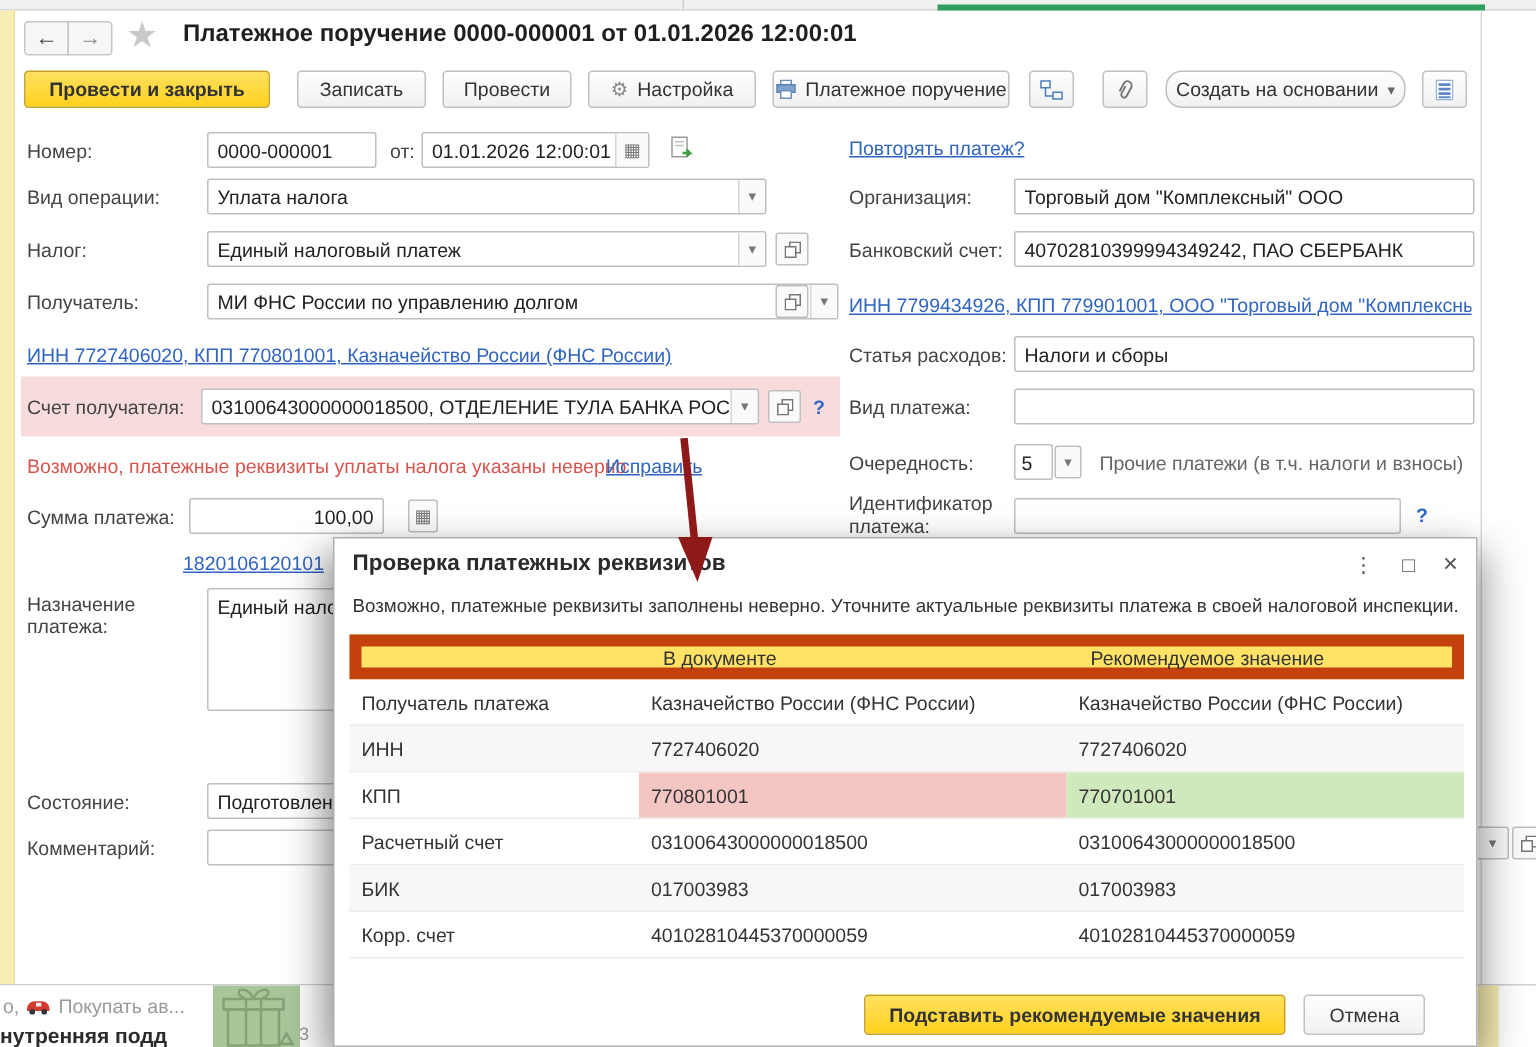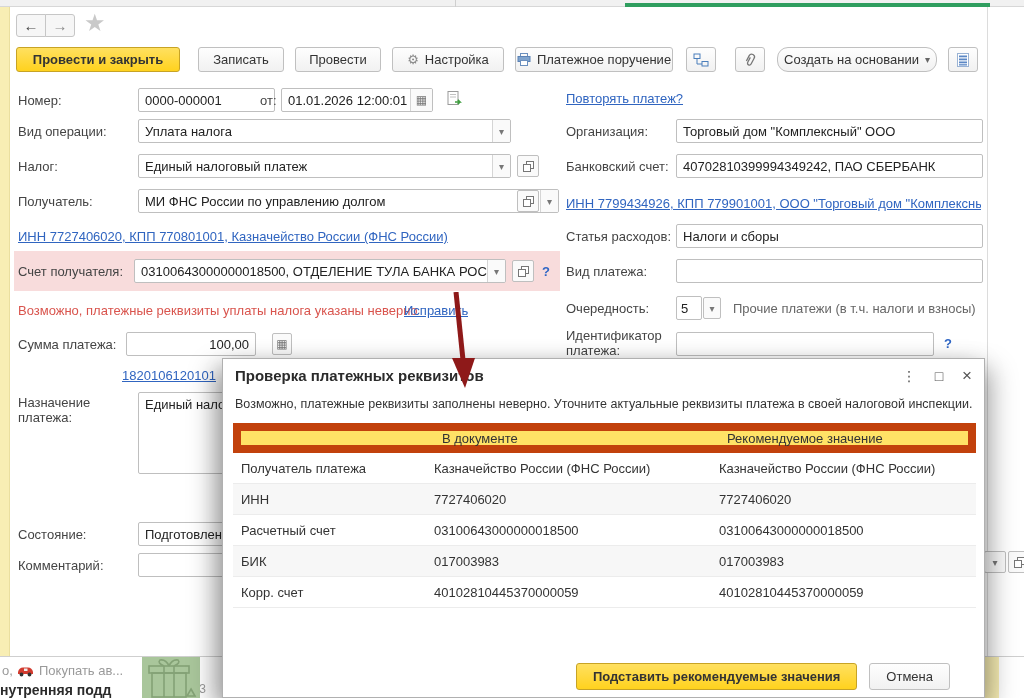--- a/index.html
+++ b/index.html
@@ -78,20 +78,21 @@
 
   <div class="abs" style="left:0;top:656px;width:1024px;height:1px;background:#cfcfcf;"></div>
 
   <div class="navbtn" style="left:16px;top:14px;border-radius:3px 0 0 3px;color:#444;">
     <span>←</span>
   </div>
   <div class="navbtn" style="left:45px;top:14px;border-radius:0 3px 3px 0;color:#8a8a8a;">
     <span>→</span>
   </div>
   <div class="abs" style="left:84px;top:9px;font-size:24px;color:#c9c9c9;">★</div>
+  <div class="abs" style="left:122px;top:14px;font-size:16px;font-weight:bold;color:#1f1f1f;white-space:nowrap;">Платежное поручение 0000-000001 от 01.01.2026 12:00:01</div>
 
   <div class="btn yellow" style="left:16px;top:47px;width:164px;">Провести и закрыть</div>
   <div class="btn" style="left:198px;top:47px;width:86px;">Записать</div>
   <div class="btn" style="left:295px;top:47px;width:86px;">Провести</div>
   <div class="btn" style="left:392px;top:47px;width:112px;">
     <span style="color:#8a8a8a;font-size:13px;">⚙</span>
     <span>Настройка</span>
   </div>
   <div class="btn" style="left:515px;top:47px;width:158px;">
     <span>
@@ -129,21 +130,21 @@
           <rect x="0.5" y="0.5" width="11" height="13" fill="#fff" stroke="#9ab3d4"></rect>
           <rect x="2" y="2.5" width="8" height="1.8" fill="#5b87c5"></rect>
           <rect x="2" y="5.5" width="8" height="1.8" fill="#5b87c5"></rect>
           <rect x="2" y="8.5" width="8" height="1.8" fill="#5b87c5"></rect>
           <rect x="2" y="11.2" width="8" height="1.3" fill="#5b87c5"></rect>
         </svg>
     </span>
   </div>
 
   <div class="lbl" style="left:18px;top:93px;">Номер:</div>
-  <div class="field" style="left:138px;top:88px;width:137px;">
+  <div class="field" style="left:138px;top:88px;width:113px;">
     <span class="val">0000-000001</span>
   </div>
   <div class="lbl" style="left:260px;top:93px;">от:</div>
   <div class="field" style="left:281px;top:88px;width:152px;">
     <span class="val">01.01.2026 12:00:01</span>
     <span class="inbtn">▦</span>
   </div>
   <div class="abs" style="left:446px;top:90px;">
     <svg width="19" height="19" viewBox="0 0 19 19">
         <rect x="2" y="1.5" width="10" height="13" fill="#fff" stroke="#9a9a9a"></rect>
@@ -313,20 +314,25 @@
         <div class="c1">Получатель платежа</div>
         <div class="c2">Казначейство России (ФНС России)</div>
         <div class="c3">Казначейство России (ФНС России)</div>
       </div>
       <div class="trow stripe">
         <div class="c1">ИНН</div>
         <div class="c2">7727406020</div>
         <div class="c3">7727406020</div>
       </div>
       <div class="trow">
+        <div class="c1">КПП</div>
+        <div class="c2 cell-bad">770801001</div>
+        <div class="c3 cell-good">770701001</div>
+      </div>
+      <div class="trow">
         <div class="c1">Расчетный счет</div>
         <div class="c2">03100643000000018500</div>
         <div class="c3">03100643000000018500</div>
       </div>
       <div class="trow stripe">
         <div class="c1">БИК</div>
         <div class="c2">017003983</div>
         <div class="c3">017003983</div>
       </div>
       <div class="trow">

